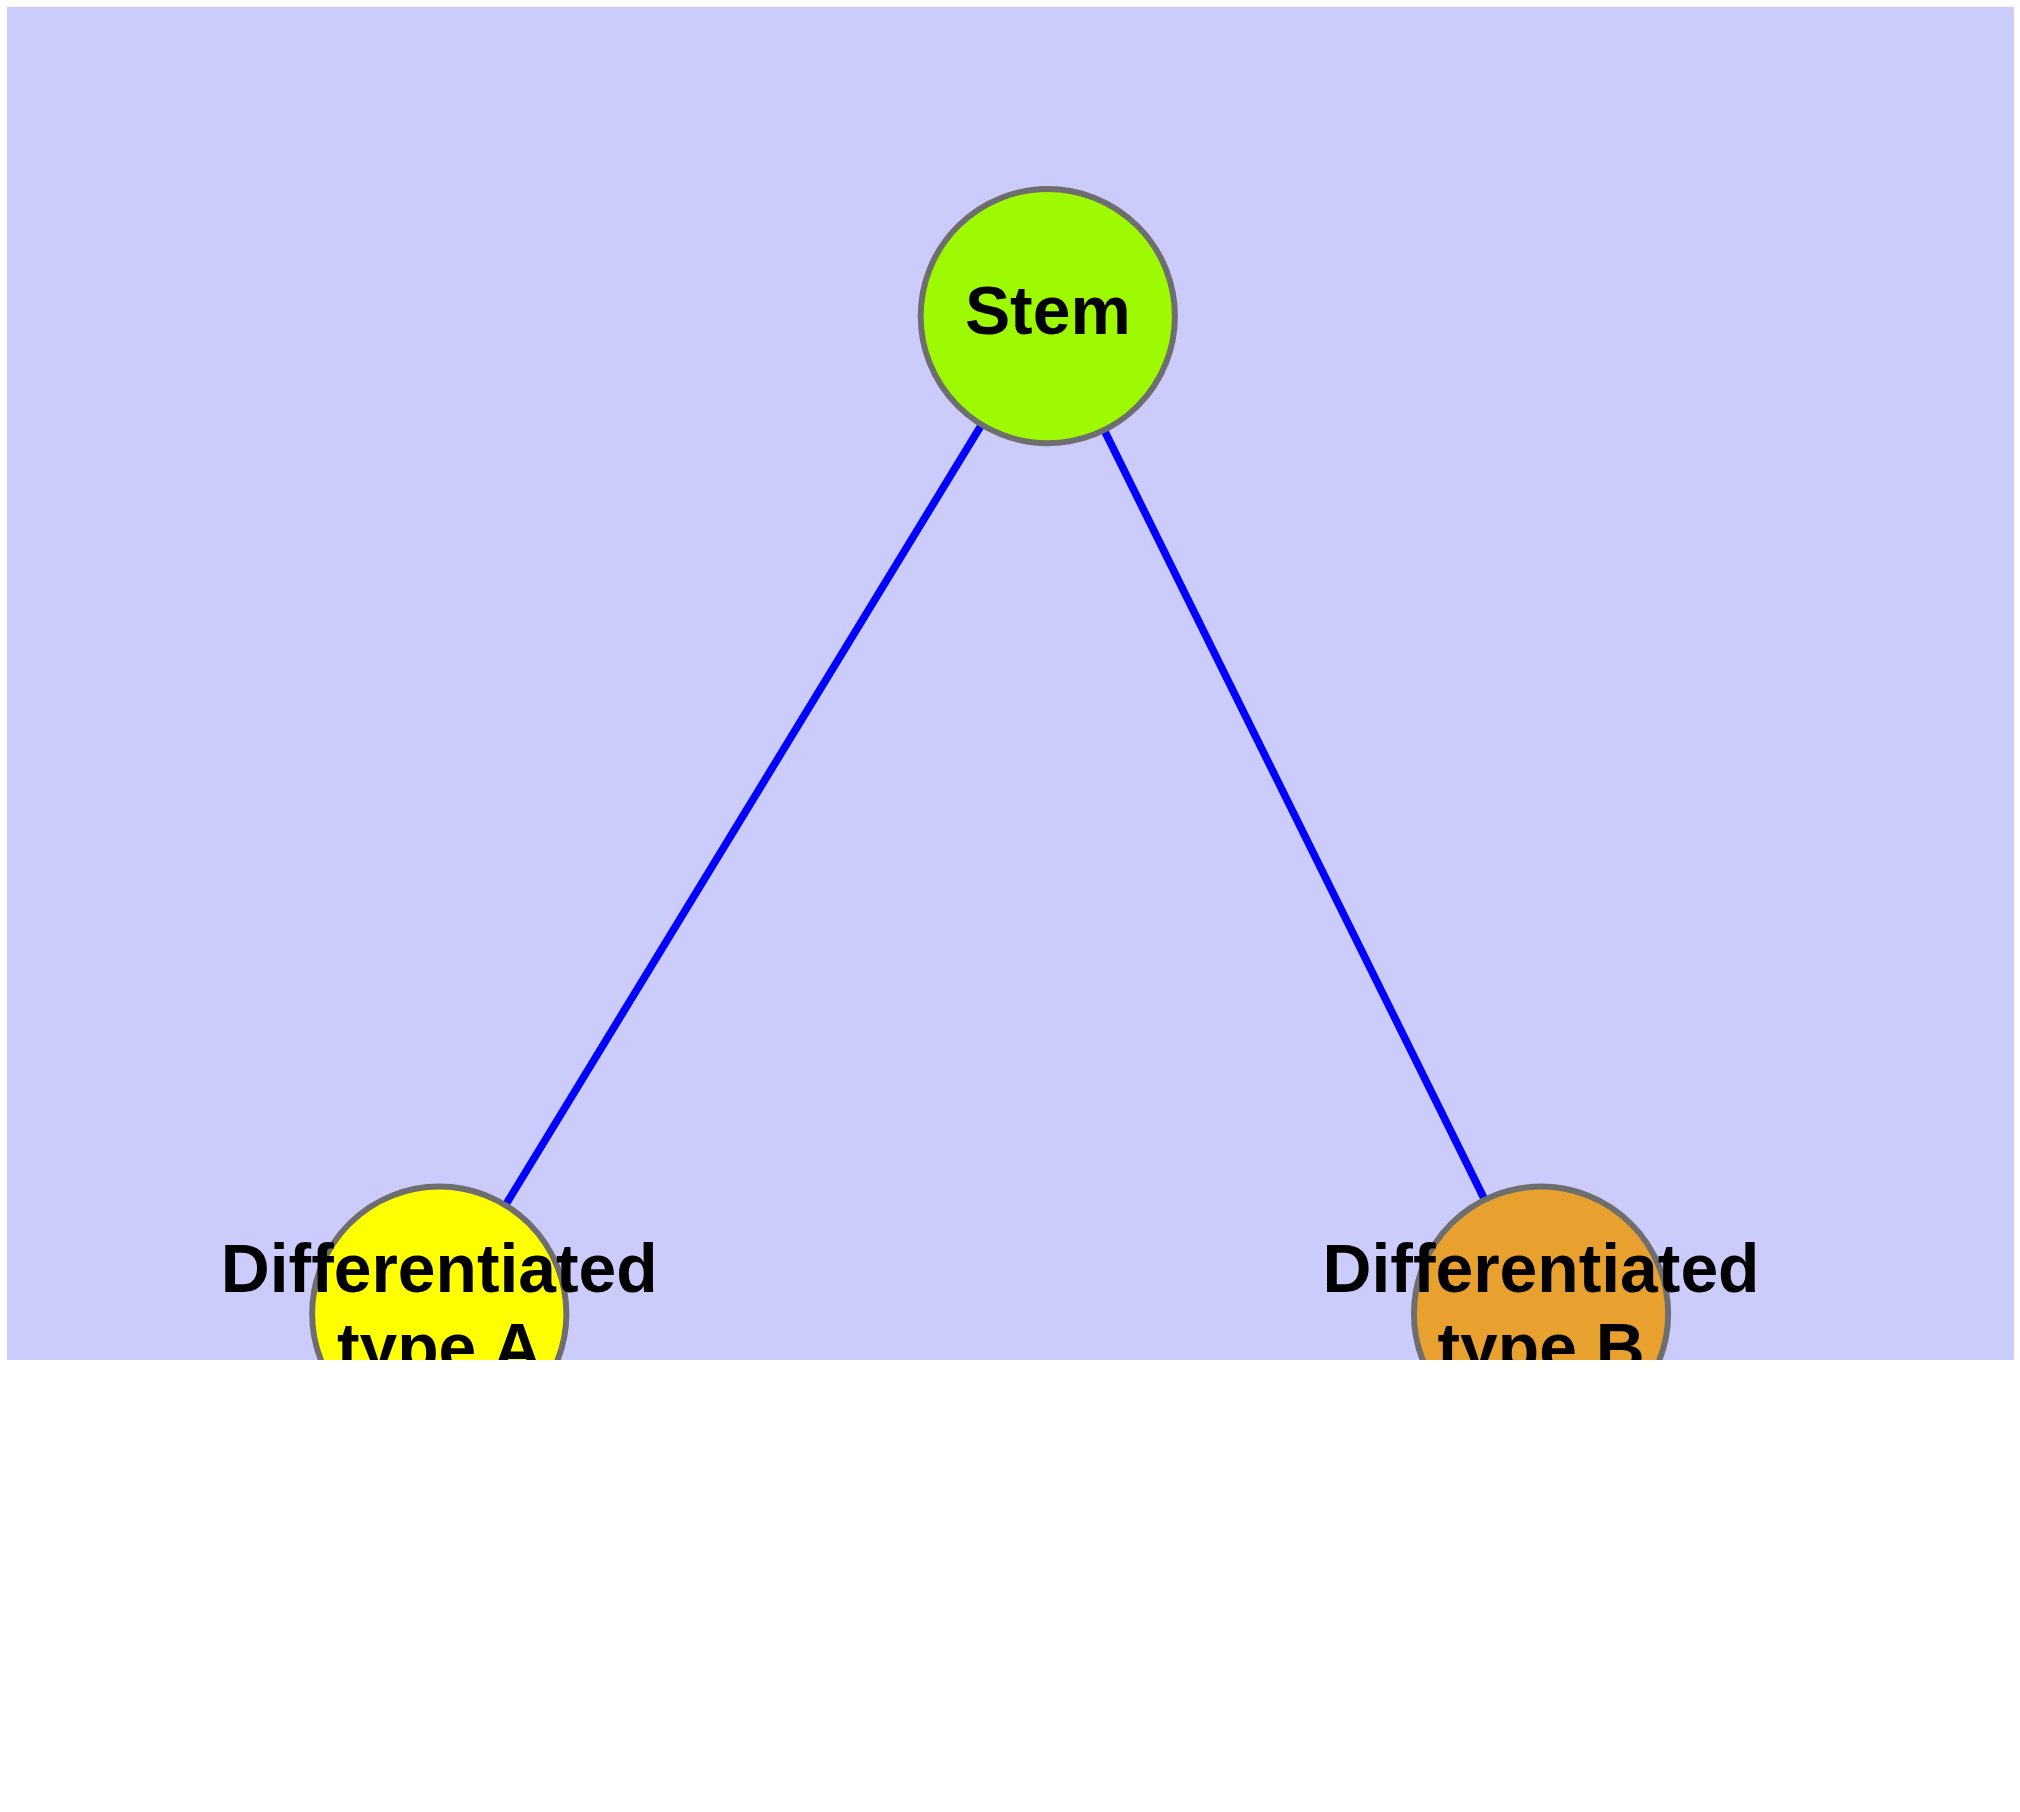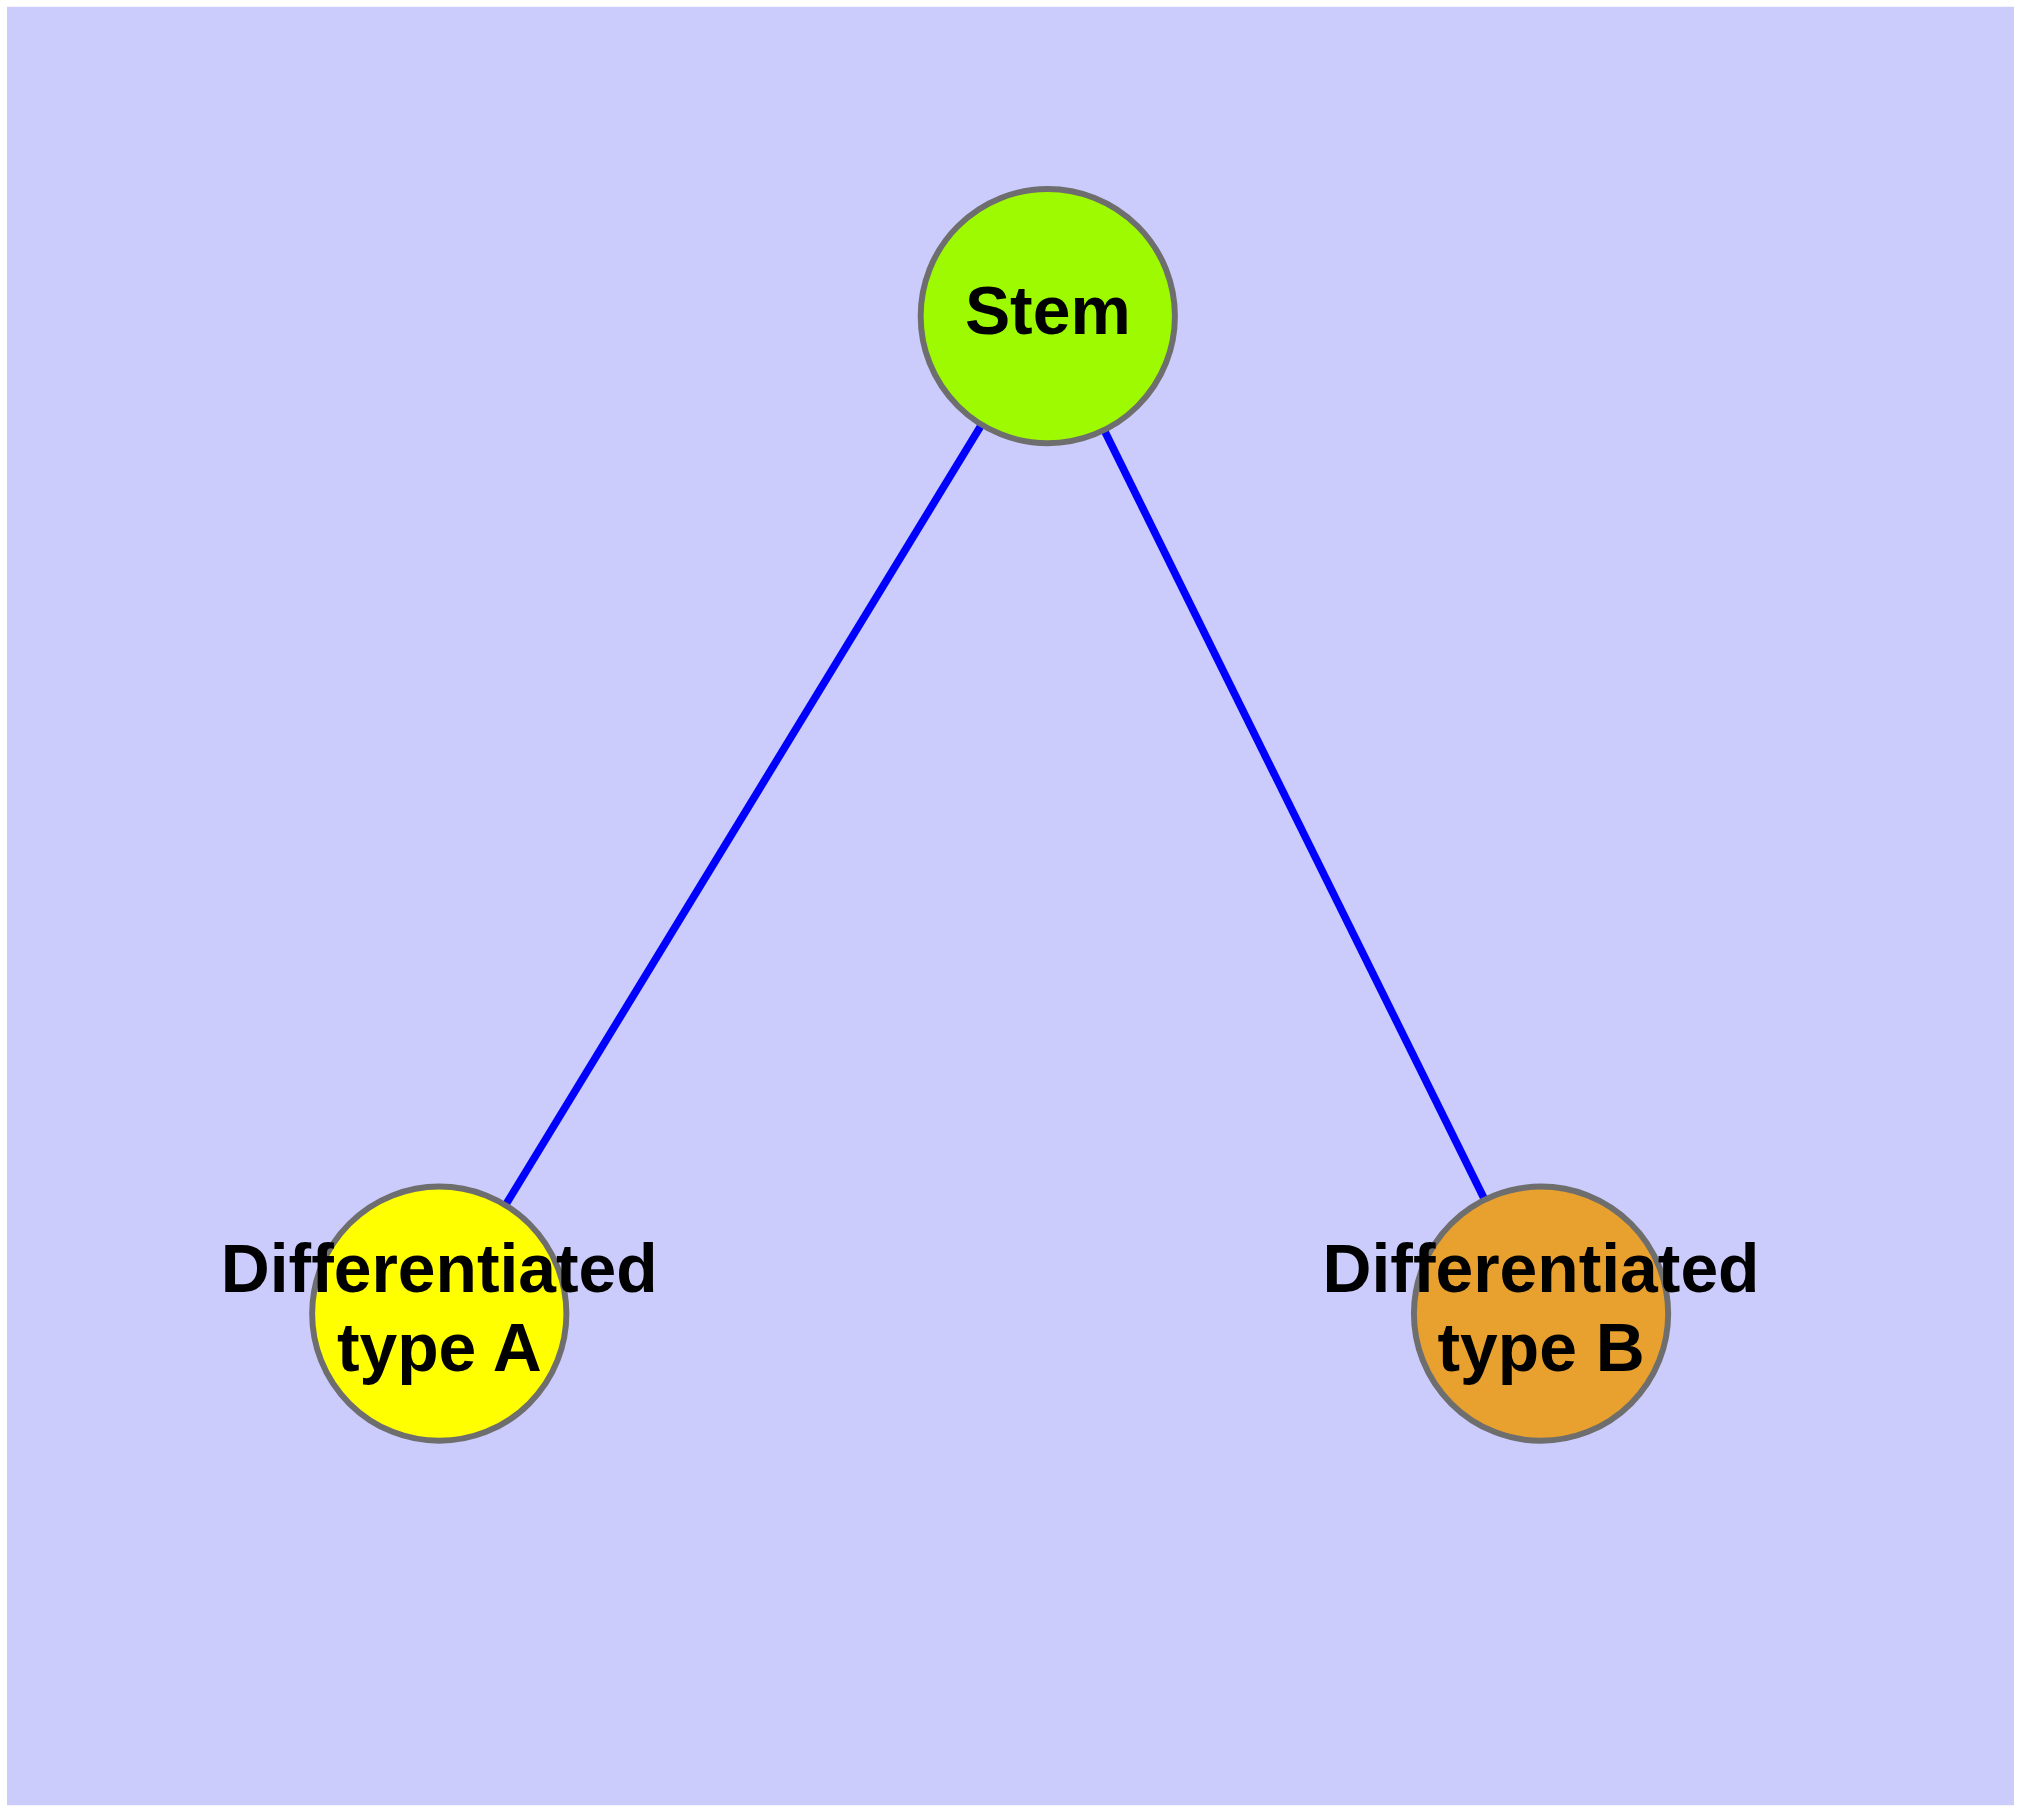--- a/index.html
+++ b/index.html
@@ -3,21 +3,21 @@
 <meta charset="utf-8">
 <style>
   html, body {
     margin: 0;
     padding: 0;
     background: #ffffff;
   }
   #canvas {
     position: relative;
     width: 2021px;
-    height: 1812px;
+    height: 1360px;
     background: #ffffff;
     overflow: hidden;
     font-family: "Liberation Sans", sans-serif;
   }
   #graph-svg {
     position: absolute;
     left: 0;
     top: 0;
     width: 2021px;
     height: 1812px;

